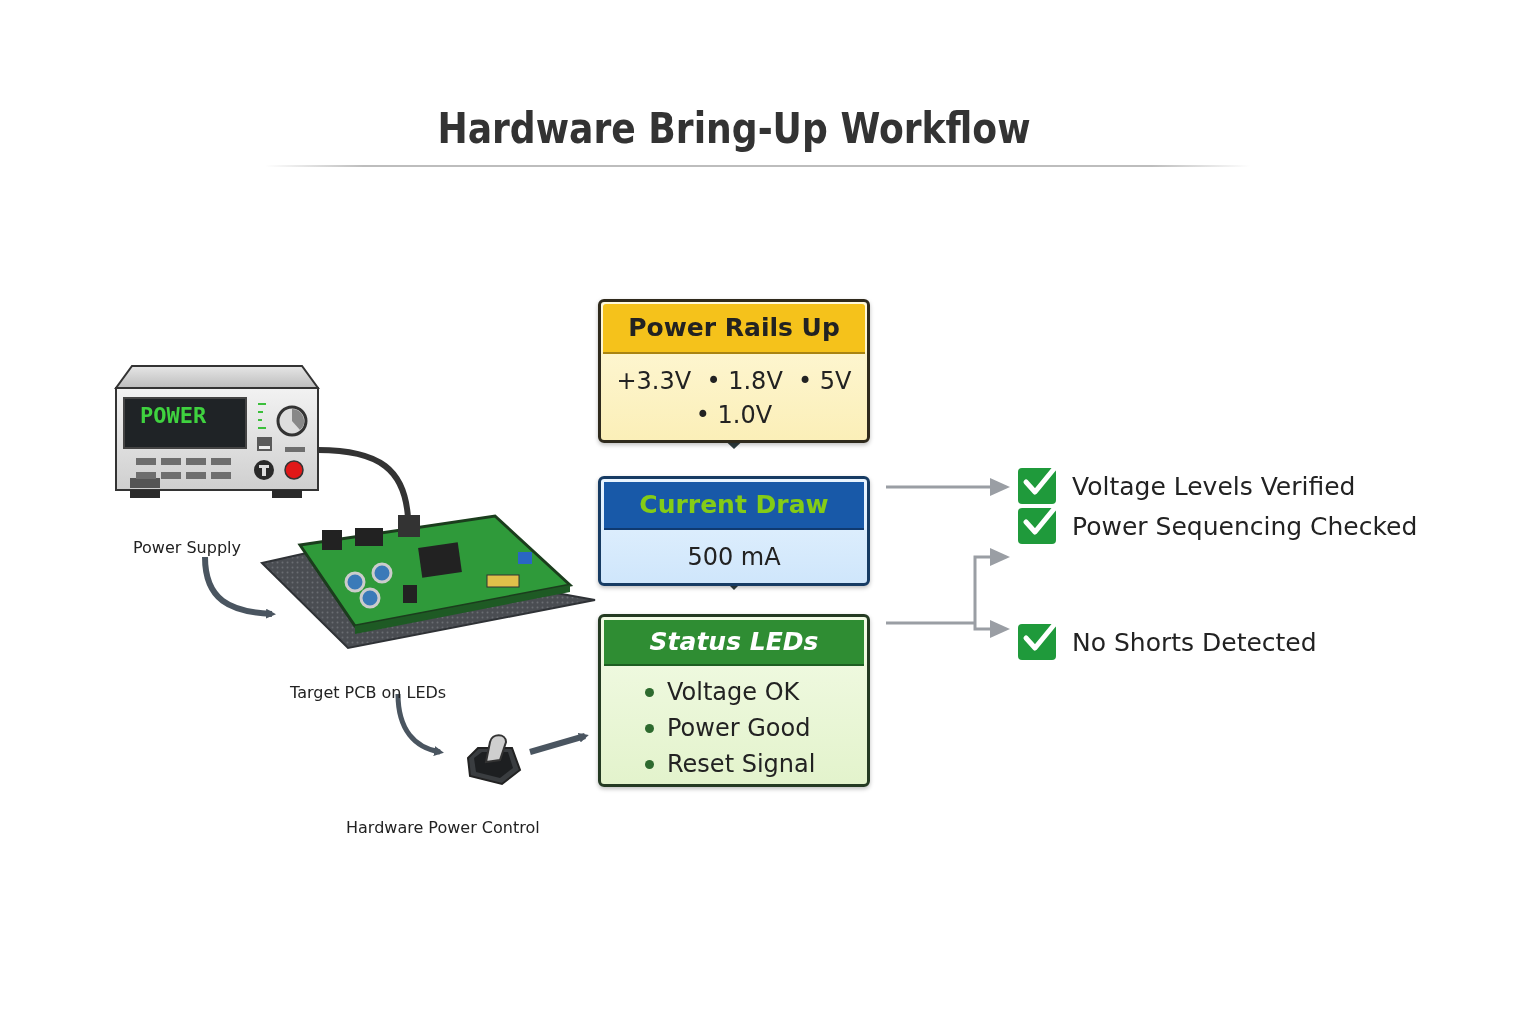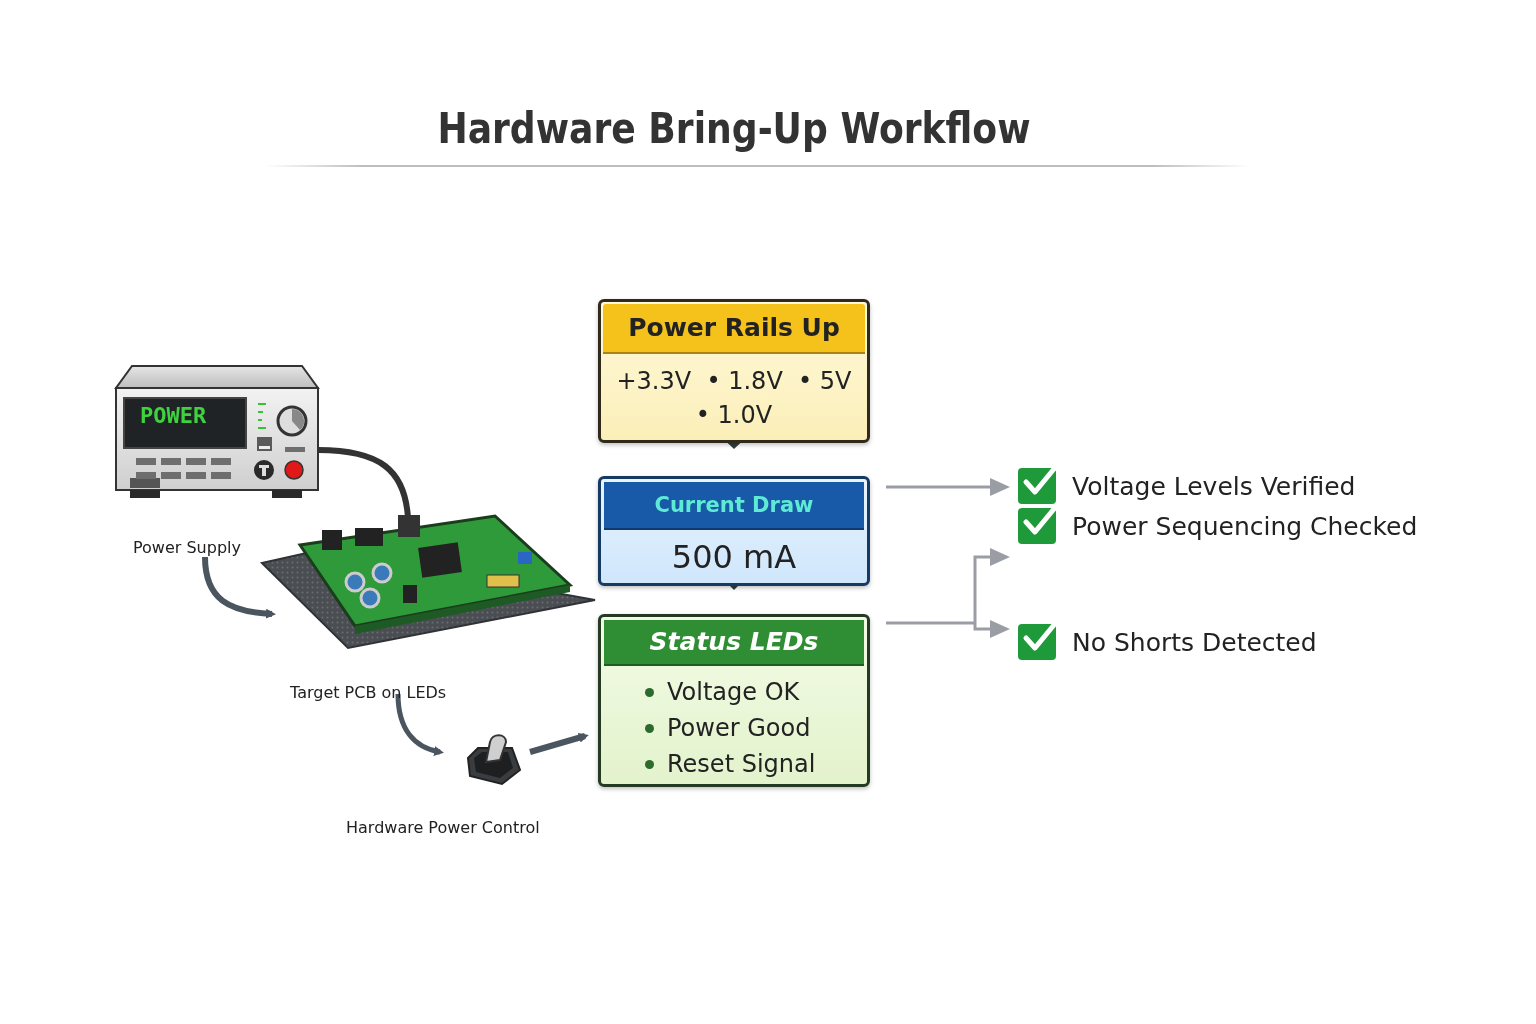--- a/index.html
+++ b/index.html
@@ -8,22 +8,22 @@
   #title{left:0;width:1468px;top:104px;text-align:center;font-size:42px;font-weight:bold;color:#333;letter-spacing:0px;font-family:"DejaVu Sans",sans-serif;transform:scaleX(0.86);transform-origin:734px 0;}
   #title-rule{left:265px;top:165px;width:985px;height:2px;background:linear-gradient(90deg,rgba(180,180,180,0),#bdbdbd 10%,#bdbdbd 90%,rgba(180,180,180,0));}
   #banner{left:481px;top:184px;width:508px;height:51px;}
   #banner-text{left:481px;top:184px;width:508px;height:51px;line-height:51px;text-align:center;color:#fff;font-weight:bold;font-size:27px;transform:scaleX(0.88);}
   .box{position:absolute;border-radius:6px;box-sizing:border-box;box-shadow:0 2px 4px rgba(0,0,0,0.25);margin-top:24px;}
   .box-head{text-align:center;font-weight:bold;}
   #box-rails{left:598px;top:275px;width:272px;height:144px;border:3px solid #2f2a1c;background:linear-gradient(#fff9dc,#fbefb8);}
   #box-rails .box-head{background:#f5c21b;height:48px;line-height:48px;font-size:25px;color:#222;border-bottom:2px solid #a98412;margin:2px 2px 0 2px;border-radius:3px 3px 0 0;}
   #box-rails .body{text-align:center;font-size:24px;line-height:34px;padding-top:10px;color:#222;}
   #box-current{left:598px;top:452px;width:272px;height:110px;border:3px solid #163b63;background:linear-gradient(#e8f4ff,#cfe6fb);}
-  #box-current .box-head{background:#1859a8;color:#5eead4;height:46px;line-height:46px;font-size:21px;margin:3px 3px 0 3px;border-bottom:2px solid #0f3a70;}
-  #box-current .body{text-align:center;font-size:32px;line-height:54px;color:#222;}
+  #box-current .box-head{background:#1859a8;color:#84cc16;height:46px;line-height:46px;font-size:25px;margin:3px 3px 0 3px;border-bottom:2px solid #0f3a70;}
+  #box-current .body{text-align:center;font-size:24px;line-height:54px;color:#222;}
   #box-status{left:598px;top:590px;width:272px;height:173px;border:3px solid #243a22;background:linear-gradient(#f3fbe6,#e3f3cc);}
   #box-status .box-head{background:#2f8d33;color:#fff;height:44px;line-height:44px;font-size:25px;margin:3px 3px 0 3px;border-bottom:2px solid #1e5e22;font-style:italic;}
   #box-status ul{margin:8px 0 0 0;padding:0 0 0 44px;list-style:none;}
   #box-status li{font-size:24px;line-height:36px;color:#222;position:relative;padding-left:22px;}
   #box-status li .dot{position:absolute;left:0;top:14px;width:9px;height:9px;border-radius:50%;background:#2d6a2e;}
   .check-item{position:absolute;left:1018px;height:40px;display:flex;align-items:center;}
   .check-box{width:38px;height:36px;background:#1f9a3b;border-radius:4px;position:relative;margin-right:16px;}
   .check-label{font-size:25px;color:#222;white-space:nowrap;}
   .lbl{position:absolute;font-size:16px;color:#222;white-space:nowrap;margin-top:28px;}
   svg{position:absolute;left:0;top:0;}

